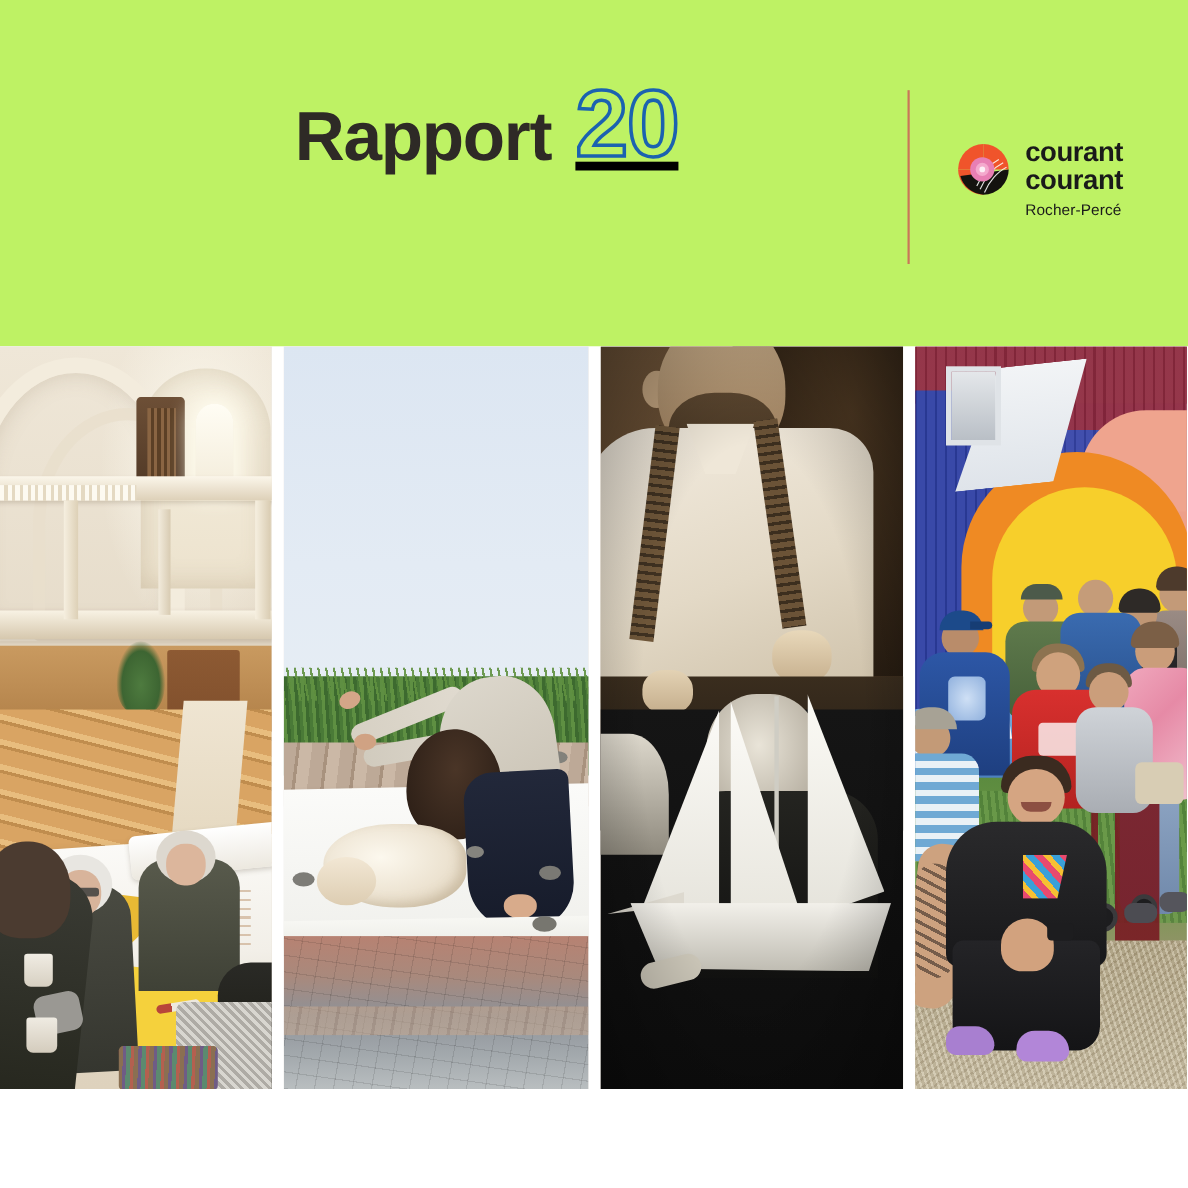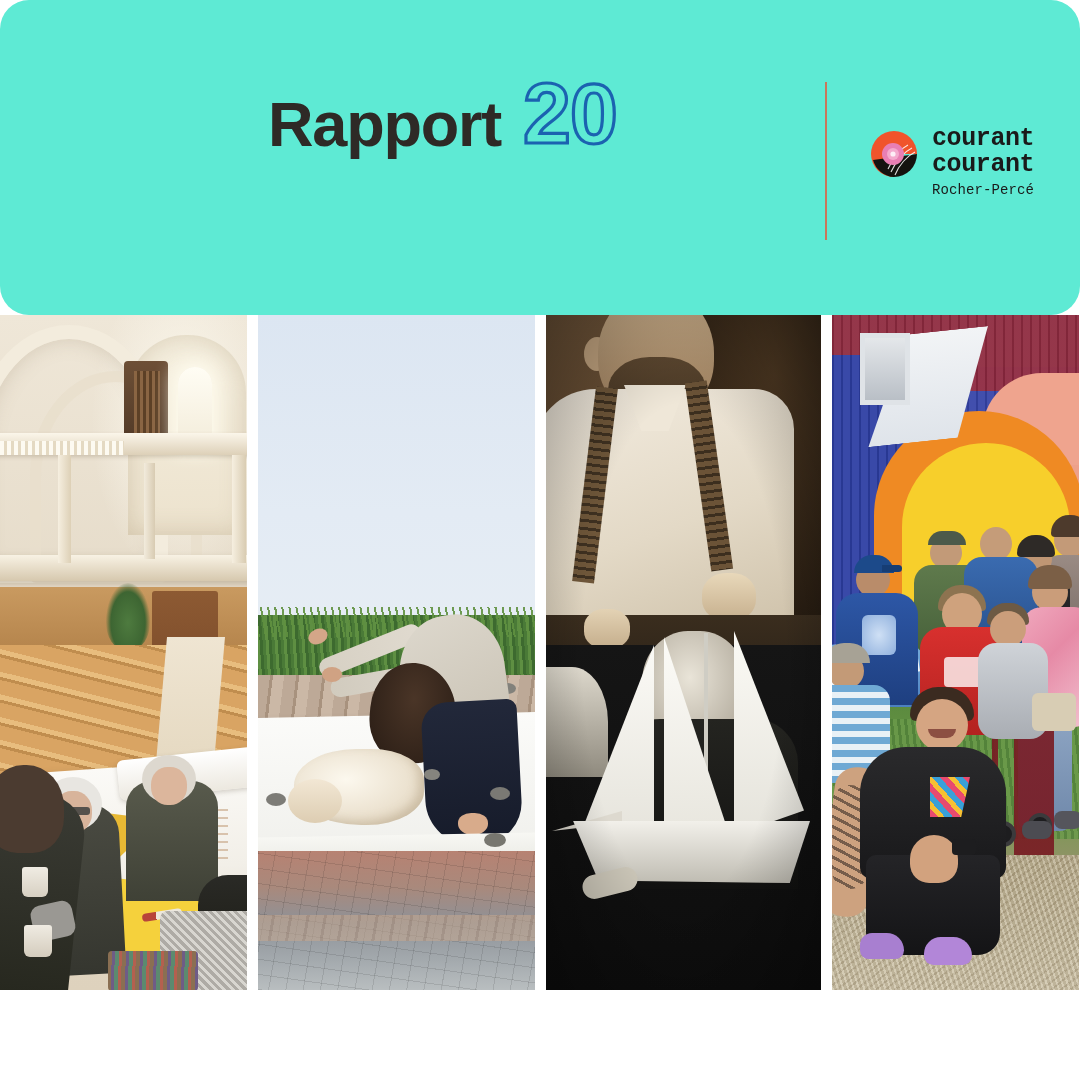--- a/index.html
+++ b/index.html
@@ -37,22 +37,21 @@
     pointer-events: none;
   }
 
   
   .header {
     position: absolute;
     left: 0;
     top: 0;
     width: 1080px;
     height: 315px;
-    background: #5eead4;
-    border-radius: 29px;
+    background: #bef264;
   }
 
   
   .title-lockup {
     position: absolute;
     left: 268px;
     top: 86px;
     display: flex;
     align-items: flex-start;
     gap: 22px;
@@ -71,20 +70,21 @@
     white-space: nowrap;
   }
   .title-line-2 { margin-top: 6px; }
 
   
   .year-stack {
     display: flex;
     flex-direction: row;
     line-height: 0.82;
     margin-top: -8px;
+    text-decoration: underline;
   }
   .year-part {
     font-size: 86px;
     font-weight: 700;
     letter-spacing: -1px;
     color: transparent;
     -webkit-text-stroke: 3.2px #1b62b0;
     text-stroke: 3.2px #1b62b0;
     white-space: nowrap;
   }
@@ -114,21 +114,20 @@
     height: 52px;
     flex: none;
     margin-top: 2px;
   }
   .logo-mark svg { display: block; width: 52px; height: 52px; }
 
   .logo-words {
     display: flex;
     flex-direction: column;
     line-height: 1.0;
-    font-family: Liberation Mono, monospace;
   }
   .logo-name {
     font-size: 25px;
     font-weight: 700;
     color: #1a1a1a;
     letter-spacing: -0.4px;
   }
   .logo-name-2 { margin-top: 1px; }
   .logo-sub {
     margin-top: 6px;

